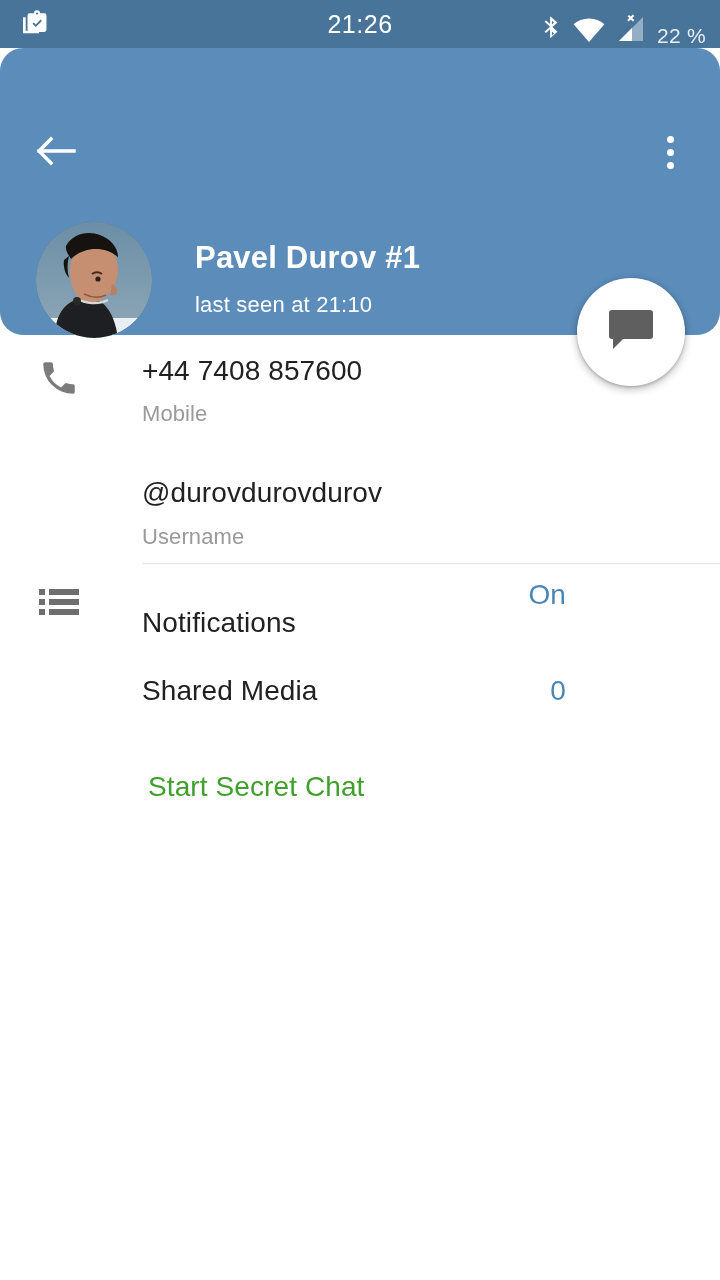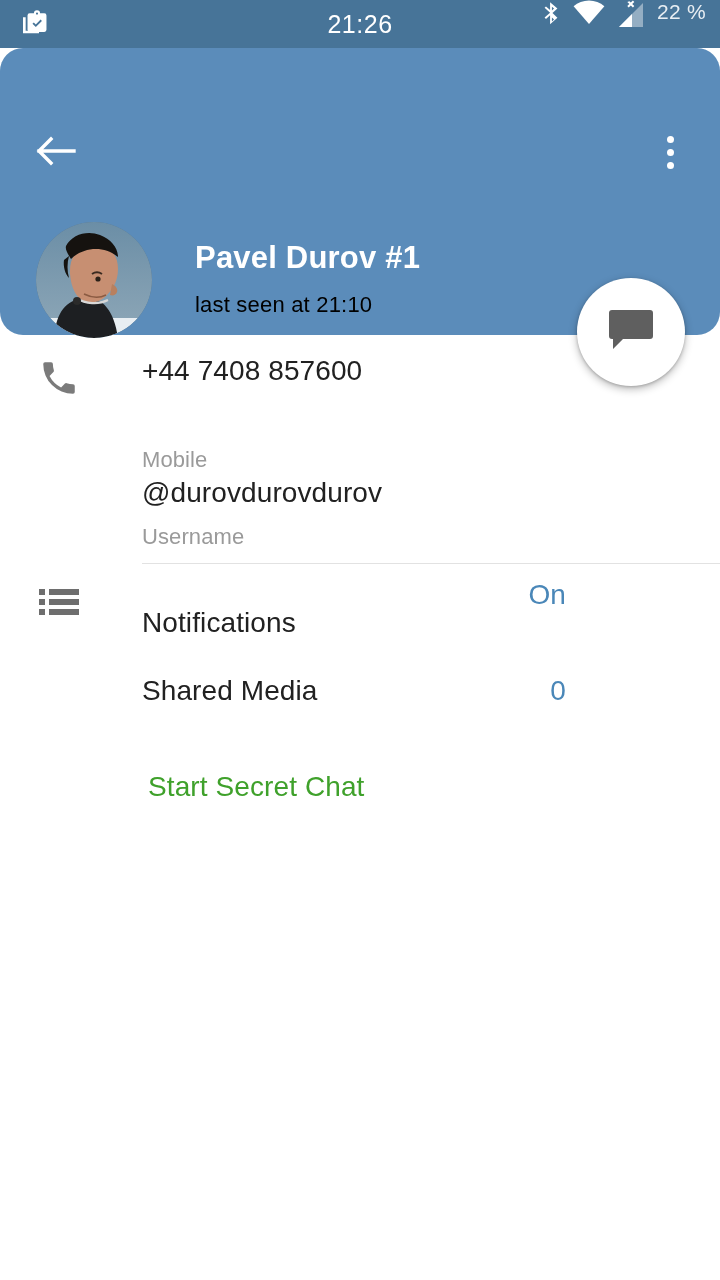--- a/index.html
+++ b/index.html
@@ -19,21 +19,21 @@
     color:#ffffff;
   }
   .sb-left { position:absolute; left:18px; top:8px; width:34px; height:32px; }
   .sb-clock {
     position:absolute; left:0; right:0; text-align:center;
     font-size:25px; font-weight:normal; letter-spacing:.5px; line-height:48px;
     color:#ffffff;
   }
   .sb-right {
     position:absolute; right:14px; top:0; height:48px;
-    display:flex; align-items:flex-start; gap:11px;
+    display:flex; align-items:flex-end; gap:11px;
   }
   .sb-batt { font-size:21px; color:#e8eef3; letter-spacing:.3px; }
 
   
   .header {
     position:absolute; top:48px; left:0; width:720px; height:287px;
     background:#5b8cba;
     border-radius:23px;
   }
   .hdr-back {
@@ -54,21 +54,21 @@
   }
   .avatar svg { display:block; width:116px; height:116px; }
 
   .hdr-name {
     position:absolute; left:195px; top:192px;
     font-size:31px; font-weight:bold; color:#ffffff; letter-spacing:.2px;
     white-space:nowrap;
   }
   .hdr-status {
     position:absolute; left:195px; top:244px;
-    font-size:22px; color:#000000; letter-spacing:.2px;
+    font-size:22px; color:#ffffff; letter-spacing:.2px;
     white-space:nowrap;
   }
 
   
   .fab {
     position:absolute; left:577px; top:278px;
     width:108px; height:108px; border-radius:50%;
     background:#ffffff;
     box-shadow:0 3px 8px rgba(0,0,0,.28), 0 1px 3px rgba(0,0,0,.2);
     display:flex; align-items:center; justify-content:center;
@@ -211,21 +211,21 @@
   <div class="content">
 
     <div class="info-row" style="height:112px;">
       <div class="info-icon" style="top:20px;">
         <svg width="42" height="42" viewBox="0 0 24 24">
           <path fill="#7b7b7b" d="M6.6 10.8a15.1 15.1 0 0 0 6.6 6.6l2.2-2.2a1 1 0 0 1 1-.25 11.4 11.4 0 0 0 3.6.57 1 1 0 0 1 1 1V20a1 1 0 0 1-1 1A17 17 0 0 1 3 4a1 1 0 0 1 1-1h3.5a1 1 0 0 1 1 1 11.4 11.4 0 0 0 .57 3.6 1 1 0 0 1-.25 1z"></path>
         </svg>
       </div>
 
       <div class="info-main" style="top:20px;">+44 7408 857600</div>
-      <div class="info-sub" style="top:66px;margin-top:46px;">Mobile</div>
+      <div class="info-sub" style="top:66px;">Mobile</div>
     </div>
 
     <div class="info-row" style="height:118px;">
       <div class="info-main" style="top:30px;">@durovdurovdurov</div>
       <div class="info-sub" style="top:77px;">Username</div>
       <div class="divider" style="top:116px;"></div>
     </div>
 
     <div class="opt-row" style="height:96px;">
       <div class="info-icon" style="top:14px;">

